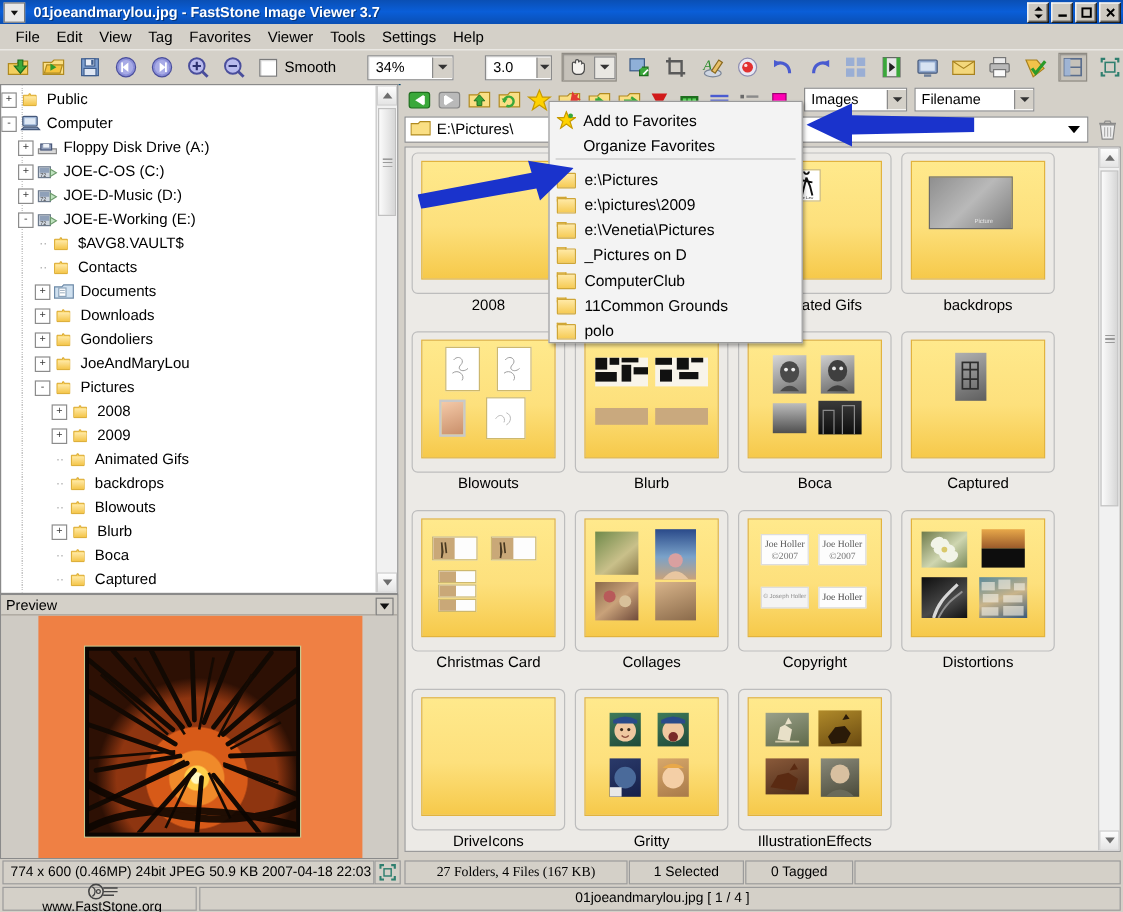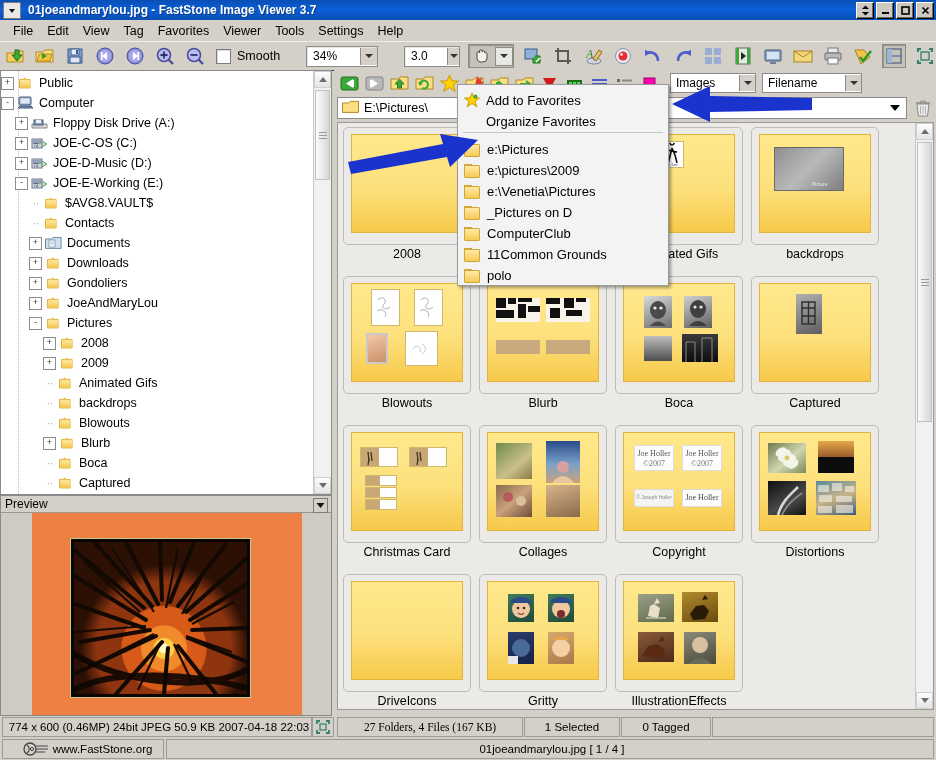--- a/index.html
+++ b/index.html
@@ -1374,21 +1374,21 @@
     <div class="sbox" style="left:524px;top:1px;width:96px;">
       <span>1 Selected</span>
     </div>
     <div class="sbox" style="left:621px;top:1px;width:90px;">
       <span>0 Tagged</span>
     </div>
     <div class="sbox" style="left:712px;top:1px;width:222px;"></div>
   </div>
 
   <div class="bottomrow">
-    <div class="sbox left" style="left:2px;top:1px;width:162px;">
+    <div class="sbox left" style="left:2px;top:1px;width:162px;flex-direction:column;">
       <span class="fsicon">
         <svg width="26" height="14" viewBox="0 0 26 14">
           <circle cx="7" cy="7" r="6" fill="none" stroke="#444" stroke-width="1.3"></circle>
           <path d="M4,3 C7,5 7,9 4,11" fill="none" stroke="#444" stroke-width="1.1"></path>
           <circle cx="9" cy="7" r="1.6" fill="none" stroke="#444" stroke-width="1"></circle>
           <path d="M13,4 h12 M13,7 h12 M13,10 h9" stroke="#444" stroke-width="1.2"></path>
         </svg>
       </span>
       <span>www.FastStone.org</span>
     </div>

